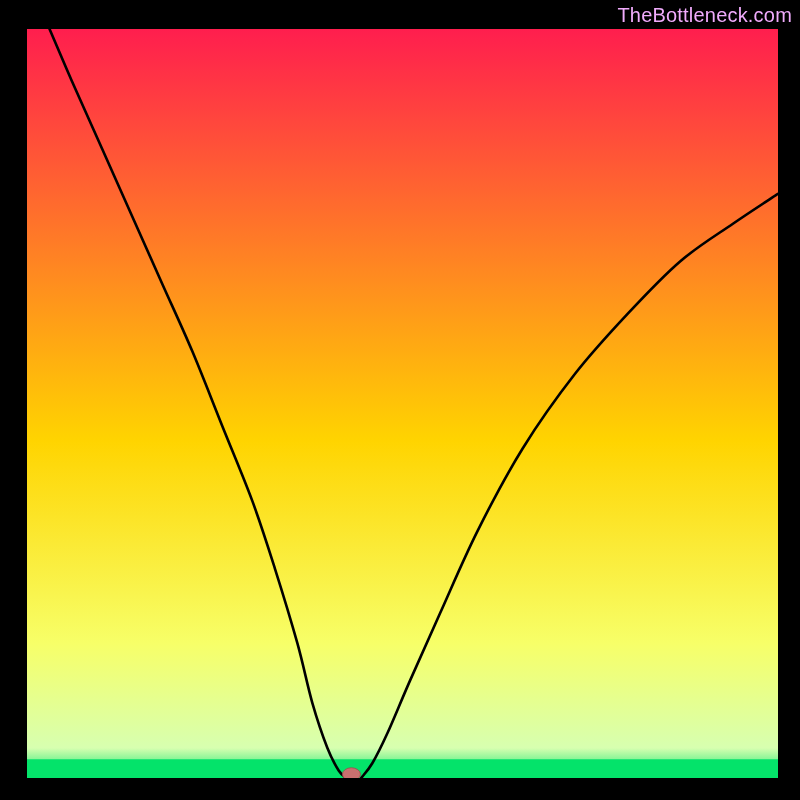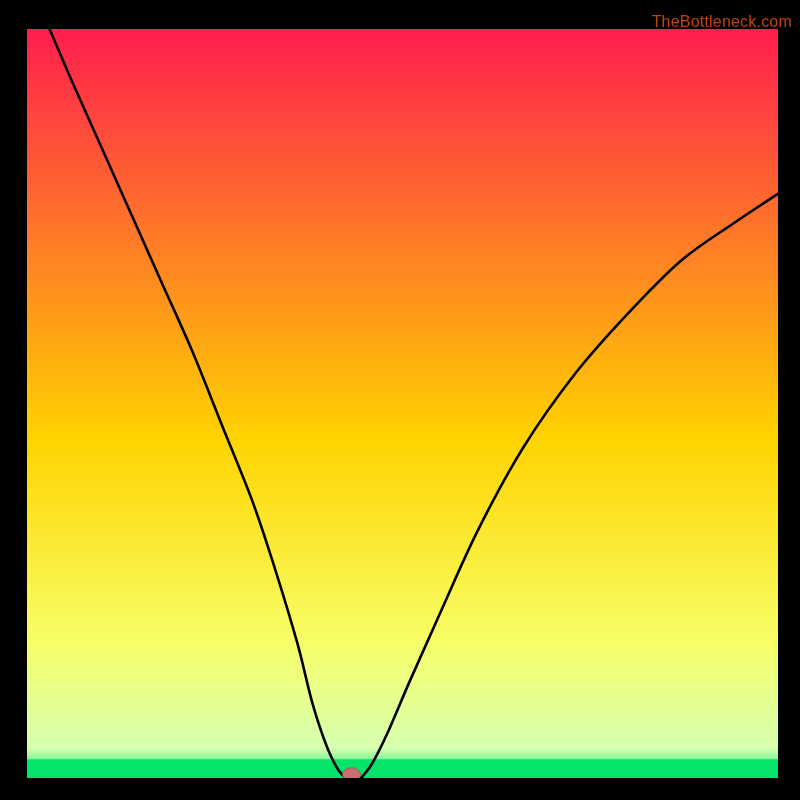--- a/index.html
+++ b/index.html
@@ -14,24 +14,24 @@
   .frame {
     position: absolute;
     top: 0;
     left: 0;
     width: 800px;
     height: 800px;
     background: #000;
   }
   .watermark {
     position: absolute;
-    top: 13px;
+    top: 4px;
     right: 8px;
-    color: #c2410c;
-    font-size: 16px;
+    color: #f0abfc;
+    font-size: 20px;
     font-weight: 500;
     letter-spacing: 0.2px;
     user-select: none;
   }
   svg {
     display: block;
   }
 </style>
 </head>
 <body>

